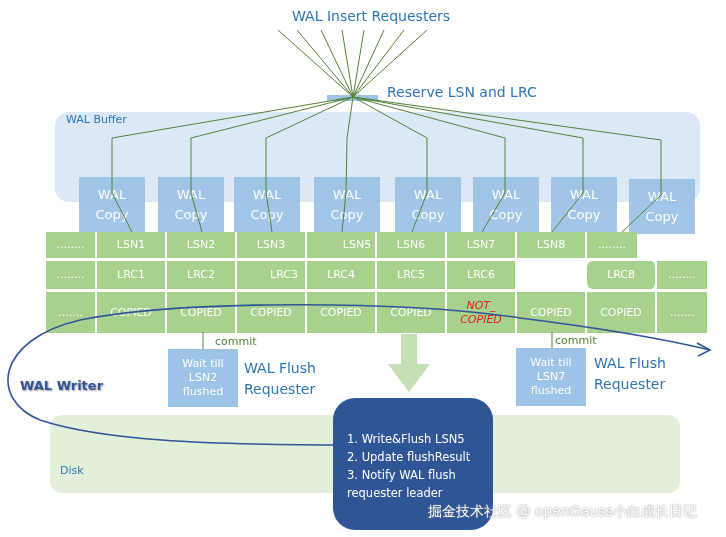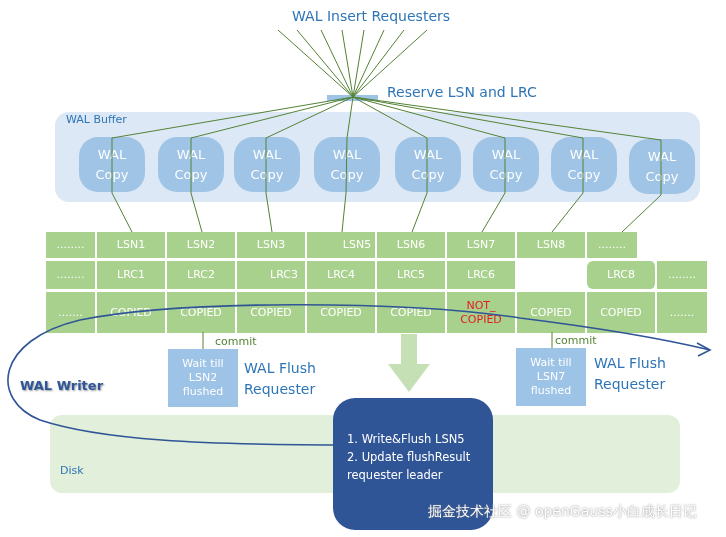--- a/index.html
+++ b/index.html
@@ -1,26 +1,26 @@
 <!DOCTYPE html>
 <html><head>
 <meta charset="utf-8">
 <style>
   html, body { margin:0; padding:0; background:#ffffff; }
   body { width:726px; height:537px; position:relative; overflow:hidden; font-family:"DejaVu Sans", sans-serif; }
   .abs { position:absolute; }
   .title { color:#2e75b6; font-size:14px; white-space:nowrap; }
   .wal-buffer { left:55px; top:112px; width:645px; height:90px; background:#dce8f5; border-radius:14px; }
   .wal-buffer-label { left:66px; top:113px; color:#2e75b6; font-size:11px; }
-  .copy { width:66px; height:55px; background:#9dc3e6; border-radius:19px; color:#ffffff; font-size:13px; text-align:center; line-height:20px; display:flex; flex-direction:column; justify-content:center; opacity:0.95; }
+  .copy { width:66px; height:55px; background:#9dc3e6; border-radius:0; color:#ffffff; font-size:13px; text-align:center; line-height:20px; display:flex; flex-direction:column; justify-content:center; opacity:0.95;margin-top:40px; }
   .grid { left:46px; top:232px; width:661px; }
   .row { position:absolute; left:0; display:flex; }
   .cell { background:#a9d18e; color:#ffffff; font-size:11px; display:flex; align-items:center; justify-content:center; text-align:center; border-right:2px solid #ffffff; box-sizing:border-box; line-height:14px; }
   .cell.last { border-right:none; }
-  .cell.red { color:#e02020; }
+  .cell.red { color:#e02020;font-style:italic; }
   .disk { left:50px; top:415px; width:630px; height:78px; background:#e2efda; border-radius:12px; }
   .disk-label { left:60px; top:464px; color:#2e75b6; font-size:11px; }
   .wait { width:70px; height:58px; background:#9dc3e6; border-radius:0; color:#ffffff; font-size:11px; text-align:center; display:flex; flex-direction:column; justify-content:center; line-height:14px; }
   .flush-label { color:#2e75b6; font-size:14px; line-height:21px; }
   .commit { color:#548235; font-size:11px; }
   .writer-box { left:333px; top:398px; width:160px; height:132px; background:#2f5597; border-radius:22px; color:#ffffff; font-size:11.5px; line-height:18px; box-sizing:border-box; padding:32px 10px 0 14px; }
   .writer-label { left:20px; top:378px; color:#2e5597; font-size:13px; font-weight:bold; text-shadow:1px 1px 2px #999; }
   .watermark { left:428px; top:503px; color:#ffffff; font-size:14px; white-space:nowrap; text-shadow:0 0 2px #777; }
   svg { position:absolute; left:0; top:0; }
 </style>
@@ -163,16 +163,17 @@
 
   <path d="M 352 445 C 200 445, 100 440, 40 420 C -10 400, -5 340, 80 320 C 180 300, 400 300, 520 318 C 600 328, 660 338, 710 350" stroke="#2f5597" stroke-width="1.6" fill="none"></path>
   <polyline points="697,343 710,350 698,356" stroke="#2f5597" stroke-width="1.6" fill="none"></polyline>
 </svg>
 
 <div class="abs writer-label">WAL Writer</div>
 
 <div class="abs writer-box">
   <div>1. Write&amp;Flush LSN5</div>
   <div>2. Update flushResult</div>
+  <div>3. Notify WAL flush</div>
   <div>requester leader</div>
 </div>
 
 <div class="abs watermark">掘金技术社区 @ openGauss小白成长日记</div>
 
 </body></html>

